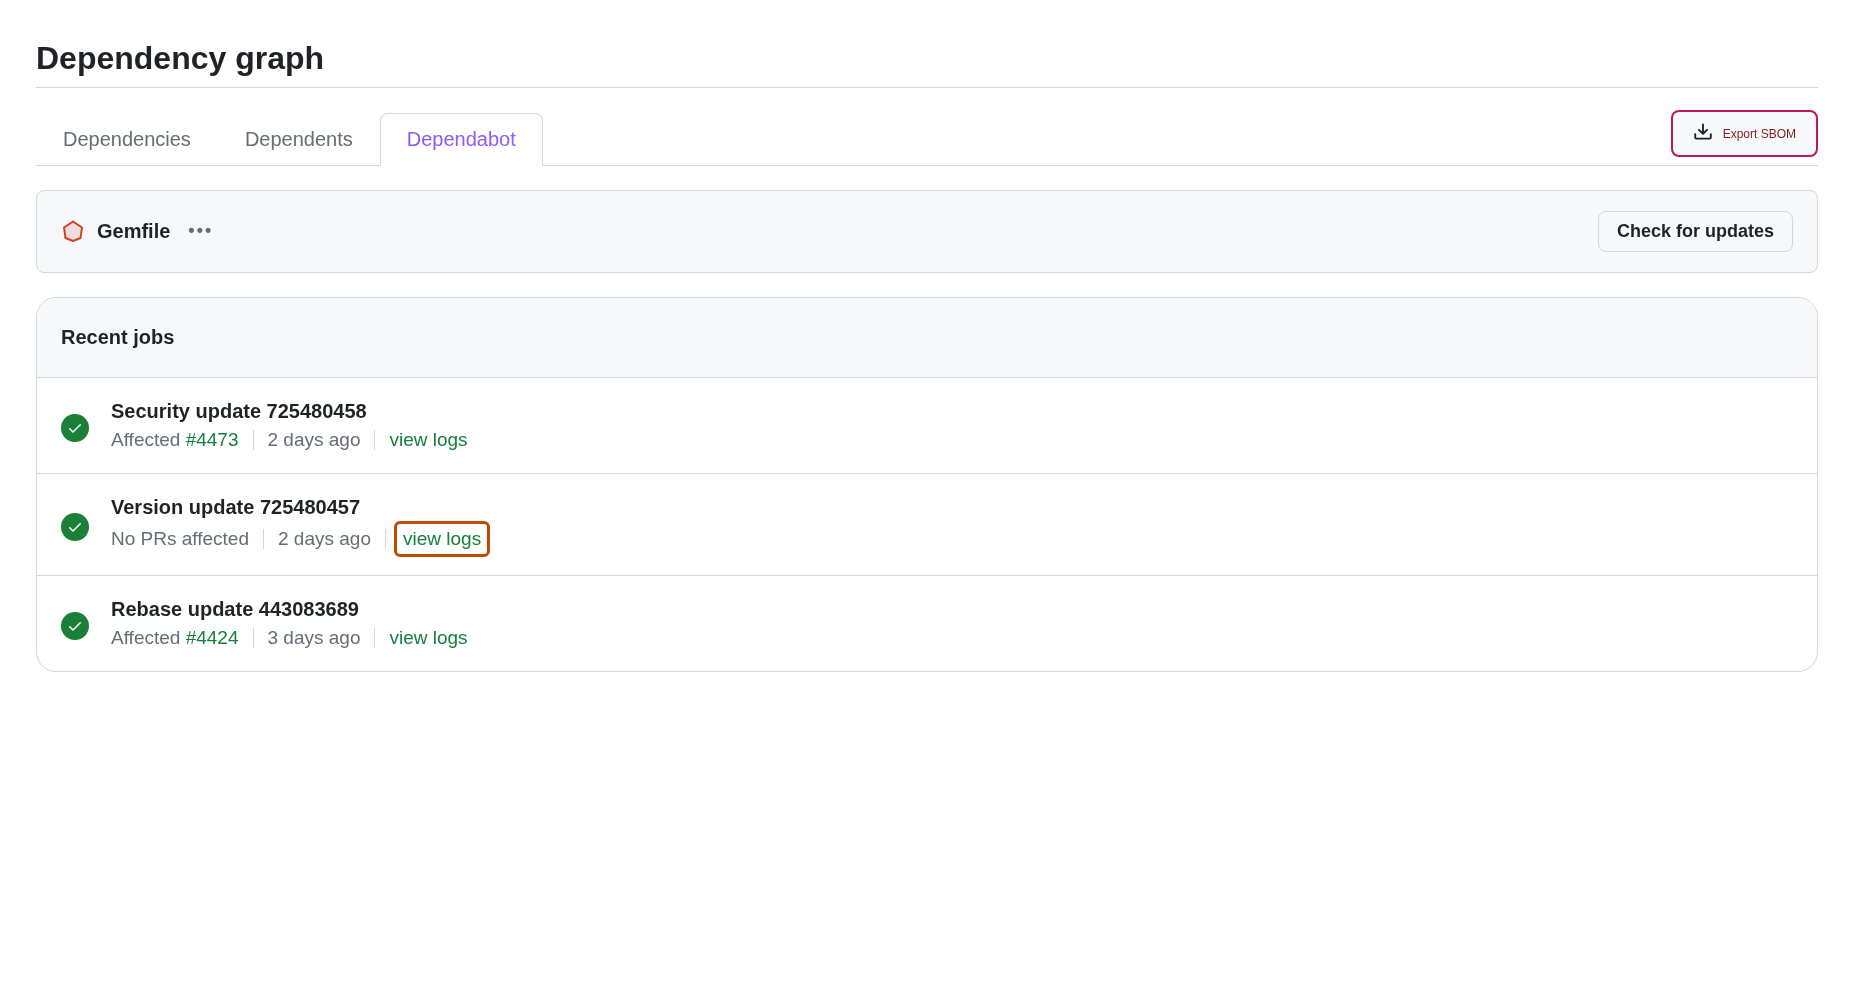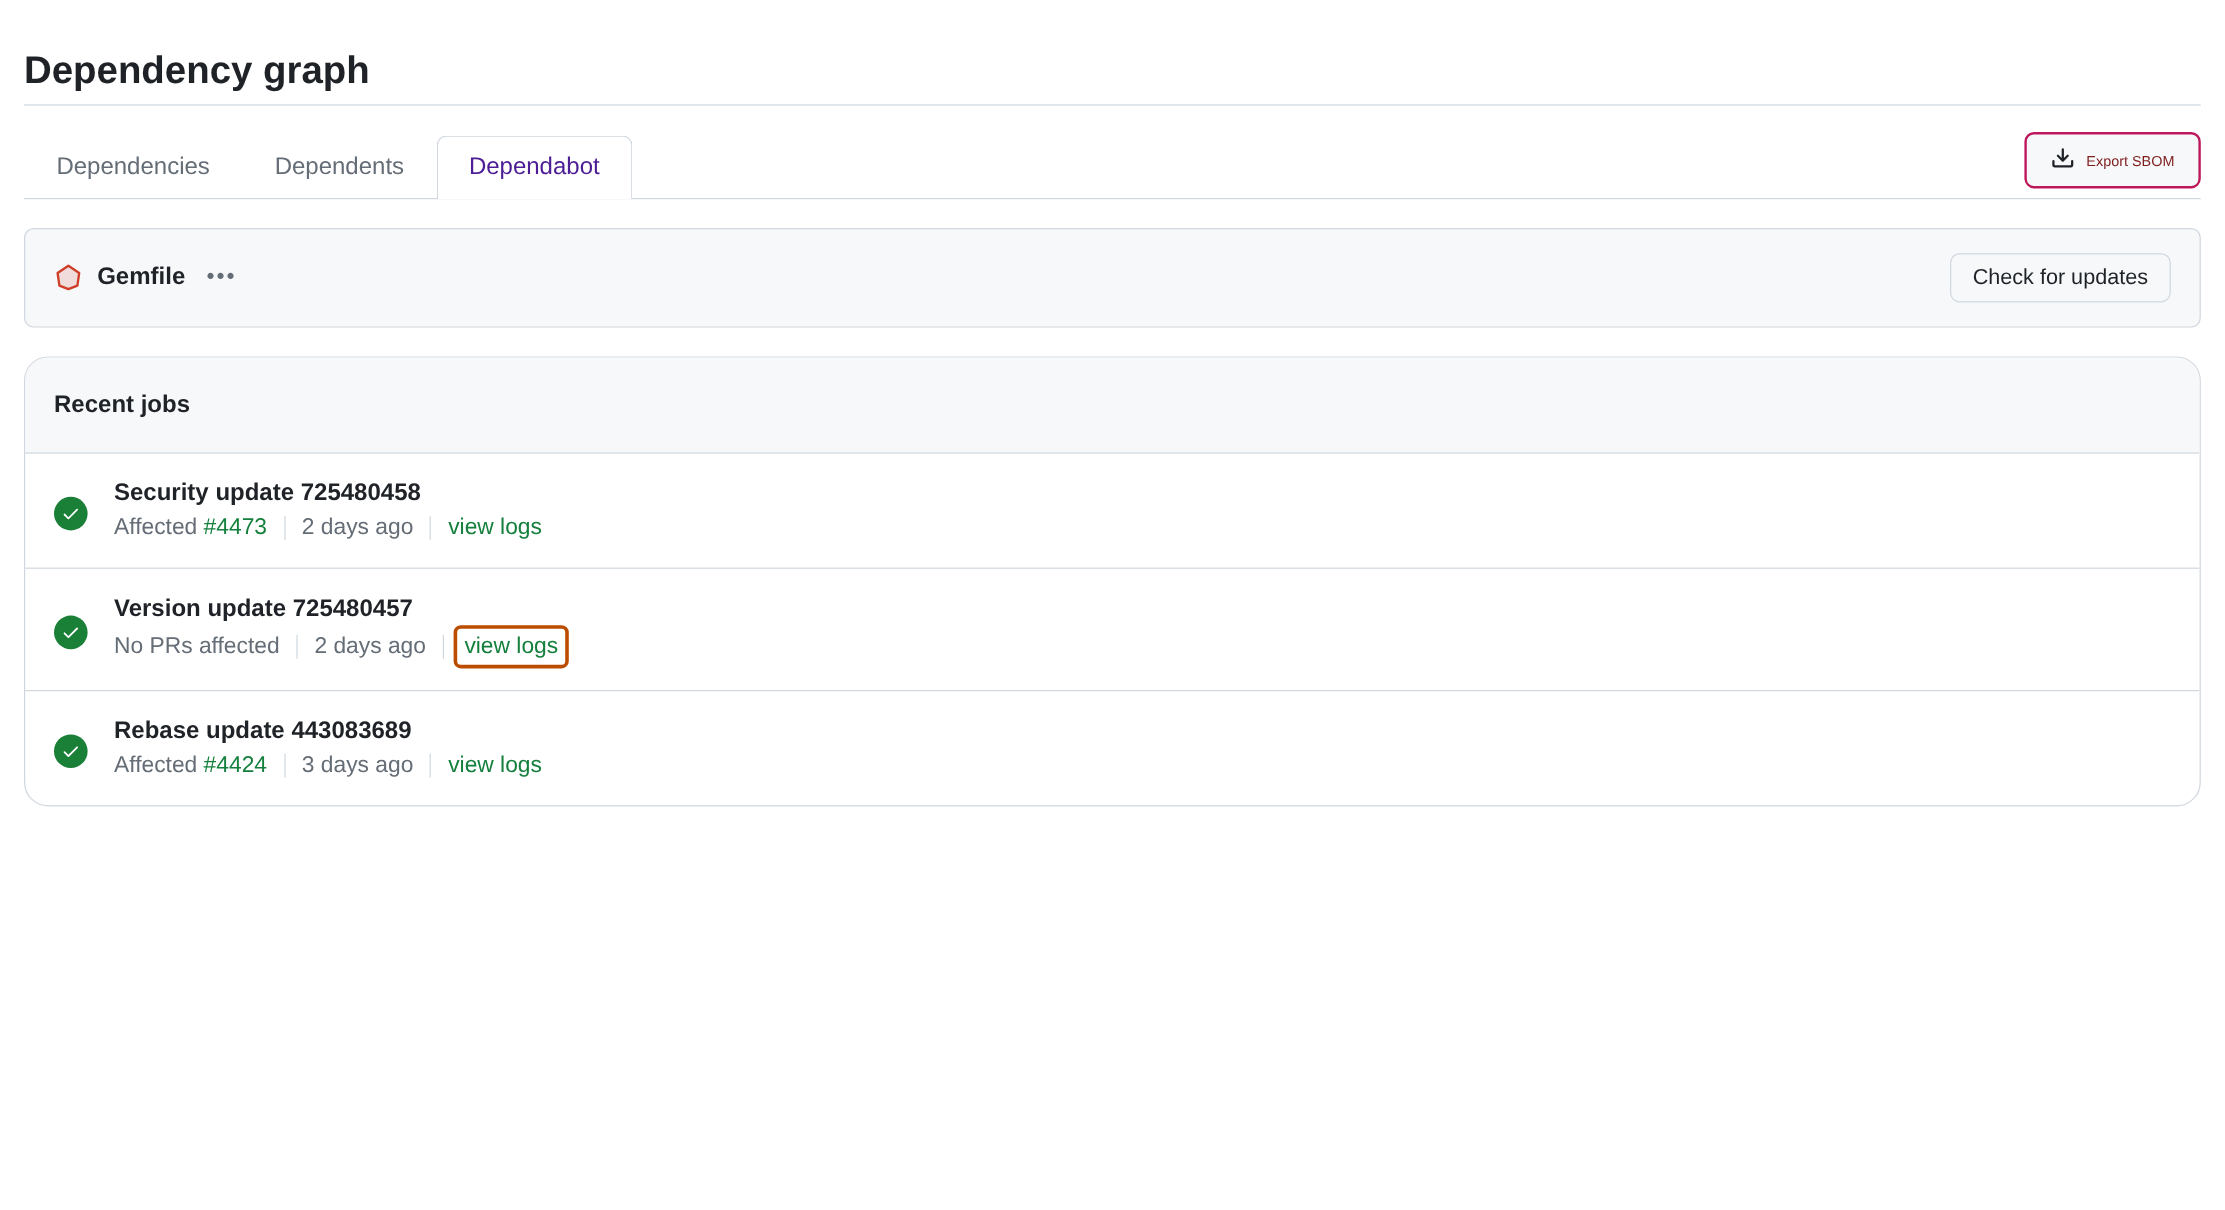--- a/index.html
+++ b/index.html
@@ -4,21 +4,21 @@
 <style>
   * { box-sizing: border-box; }
   body {
     margin: 0;
     font-family: -apple-system, BlinkMacSystemFont, "Segoe UI", Helvetica, Arial, sans-serif;
     color: #1f2328;
     background: #ffffff;
     font-size: 16px;
   }
   .page {
-    padding: 24px 20px;
+    padding: 24px 36px;
   }
   h1.page-title {
     font-size: 32px;
     font-weight: 600;
     margin: 16px 0 22px 0;
     padding-bottom: 10px;
     border-bottom: 1px solid #d0d7de;
   }
   .tabs-row {
     display: flex;
@@ -37,21 +37,21 @@
     font-size: 20px;
     color: #656d76;
     cursor: pointer;
     border: 1px solid transparent;
     border-bottom: none;
     border-top-left-radius: 8px;
     border-top-right-radius: 8px;
     position: relative;
   }
   .tab.active {
-    color: #4c1d95;
+    color: #8b5cf6;
     background: #ffffff;
     border-color: #d0d7de;
   }
   .tab.active::after {
     content: "";
     position: absolute;
     left: 0; right: 0; bottom: -1px;
     height: 2px;
     background: #ffffff;
   }
@@ -94,21 +94,21 @@
     color: #656d76;
     font-size: 18px;
     letter-spacing: 2px;
     cursor: pointer;
     margin-left: 6px;
   }
   .check-updates-btn {
     margin-left: auto;
     padding: 9px 18px;
     font-size: 18px;
-    font-weight: 400;
+    font-weight: 700;
     color: #1f2328;
     background: #f6f8fa;
     border: 1px solid #d0d7de;
     border-radius: 8px;
     cursor: pointer;
   }
   .jobs-box {
     border: 1px solid #d0d7de;
     border-radius: 20px;
     overflow: hidden;

